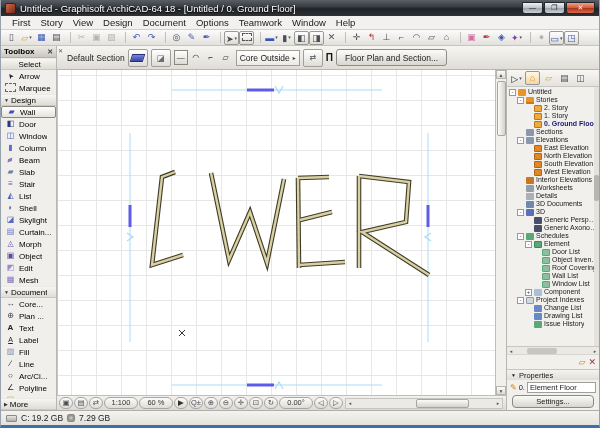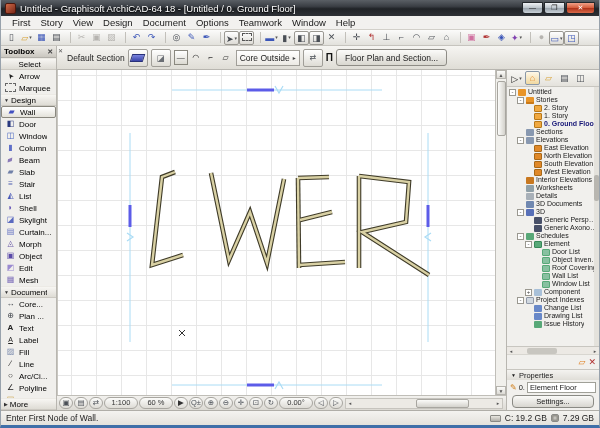--- a/index.html
+++ b/index.html
@@ -755,19 +755,18 @@
             <span>0.</span>
             <span class="props-input">Element Floor</span>
           </div>
           <div class="settings-btn">Settings...</div>
         </div>
       </div>
     </div>
   </div>
 
   <div class="statusbar">
-    <span class="sb-msg">Enter First Node of Wall.</span>
     <span class="disk-ic"></span>
     <span class="sb-val">C: 19.2 GB</span>
     <span class="mem-ic"></span>
     <span class="sb-val">7.29 GB</span>
   </div>
 </div>
 
 </body></html>

